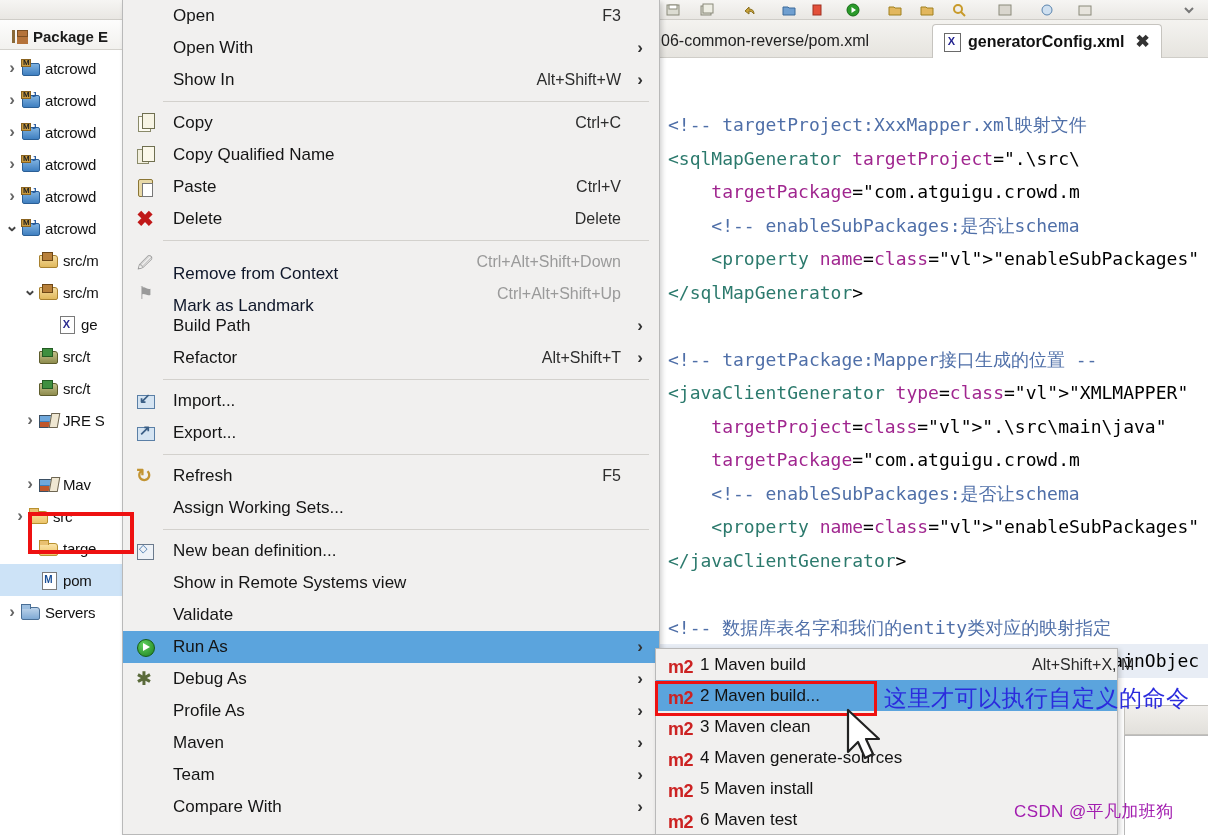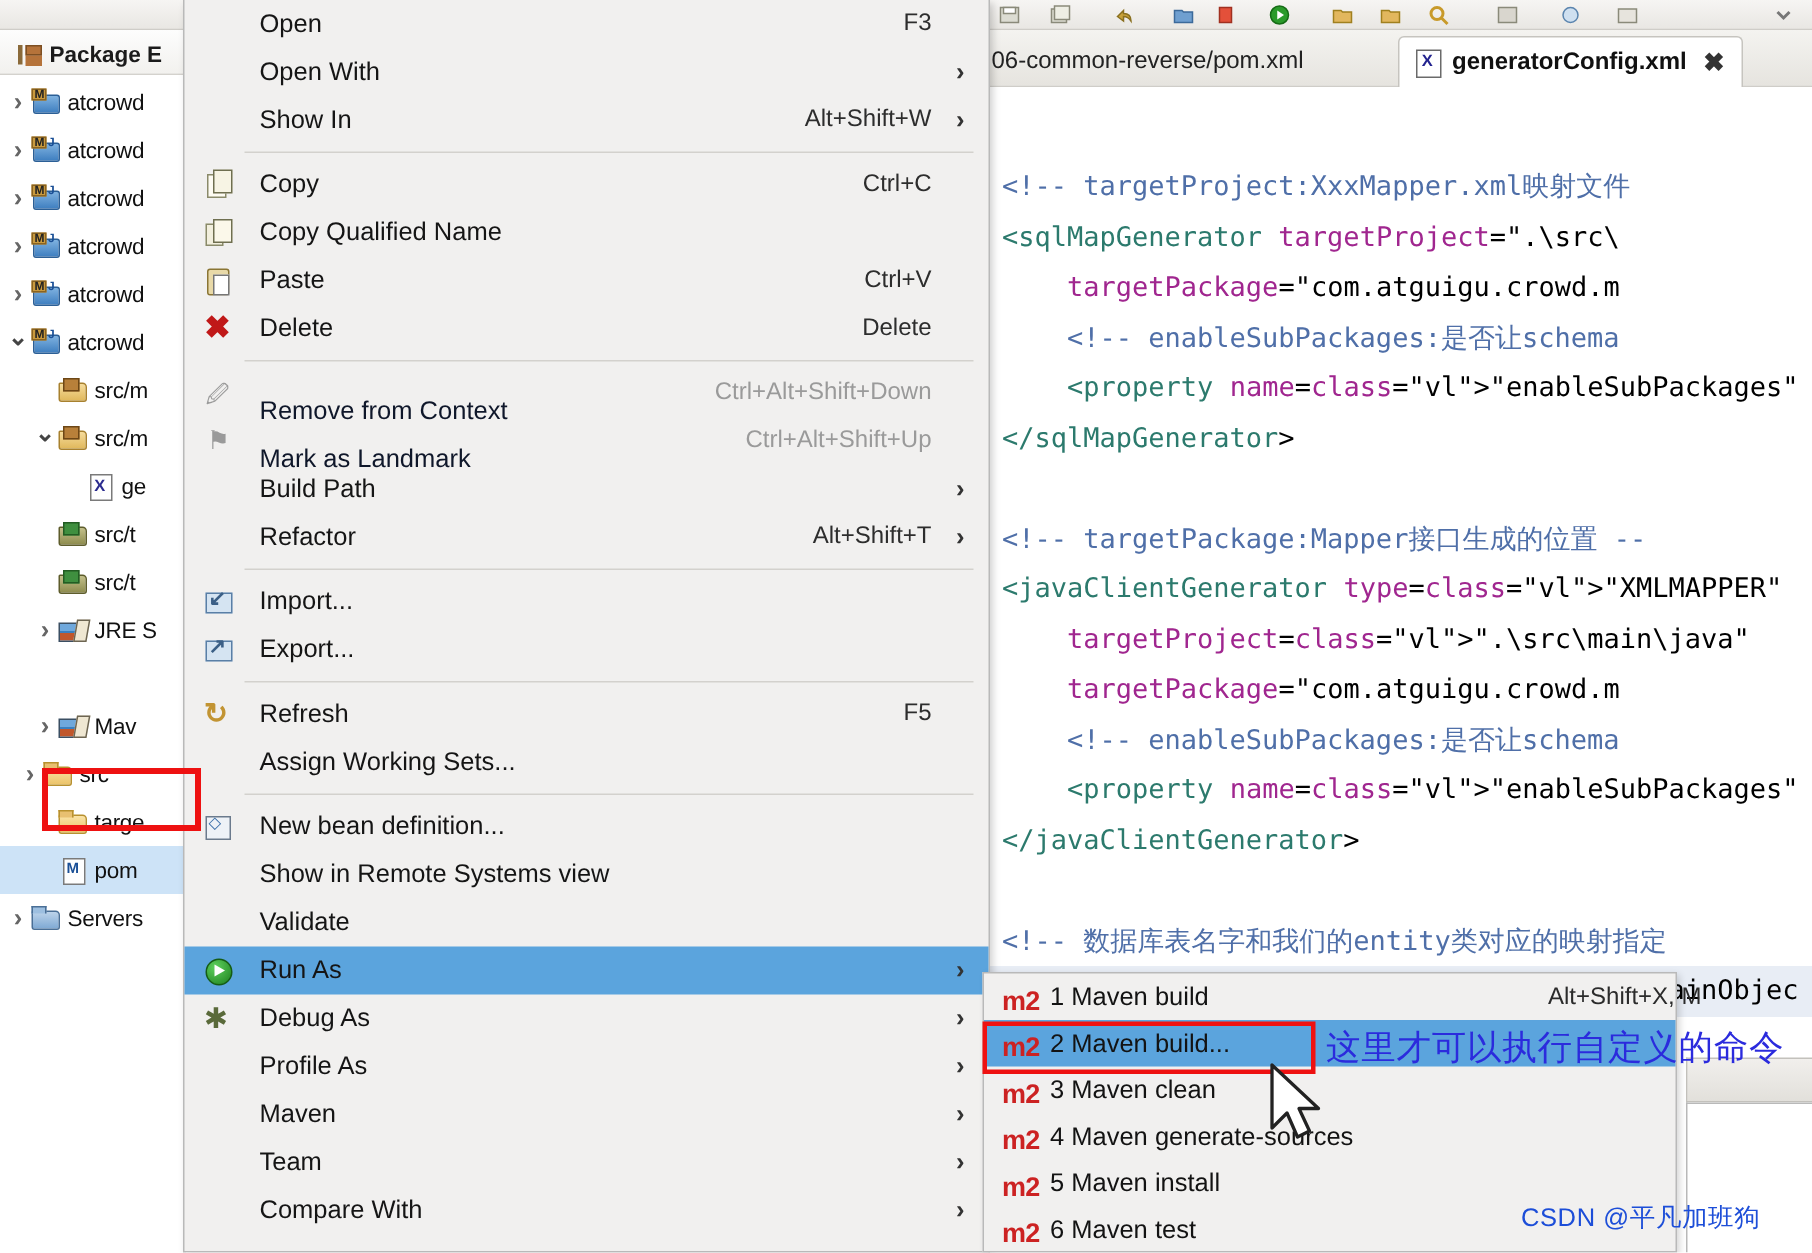--- a/index.html
+++ b/index.html
@@ -201,21 +201,21 @@
   
   .panel-bottom {
     position:absolute; left:1124px; top:735px; width:84px; height:100px;
     background:#ffffff; border-left:1px solid #b9b9b9; border-top:1px solid #b9b9b9;
   }
   .panel-strip {
     position:absolute; left:1124px; top:705px; width:84px; height:30px;
     background:linear-gradient(#f1efec,#e2e0db); border:1px solid #c3c1bc; border-right:none;
   }
   .watermark {
-    position:absolute; left:1014px; top:800px; font-size:17px; color:#1d4ed8;
+    position:absolute; left:1014px; top:800px; font-size:17px; color:#a21caf;
     white-space:nowrap; letter-spacing:0.4px; z-index:40;
   }
 
   
   .ctxmenu {
     position:absolute; left:122px; top:0px; width:538px; height:835px;
     background:#f1f0ef; border:1px solid #b9b9b9; border-top:none;
     box-shadow:2px 2px 5px rgba(0,0,0,0.18);
     z-index:20;
   }

